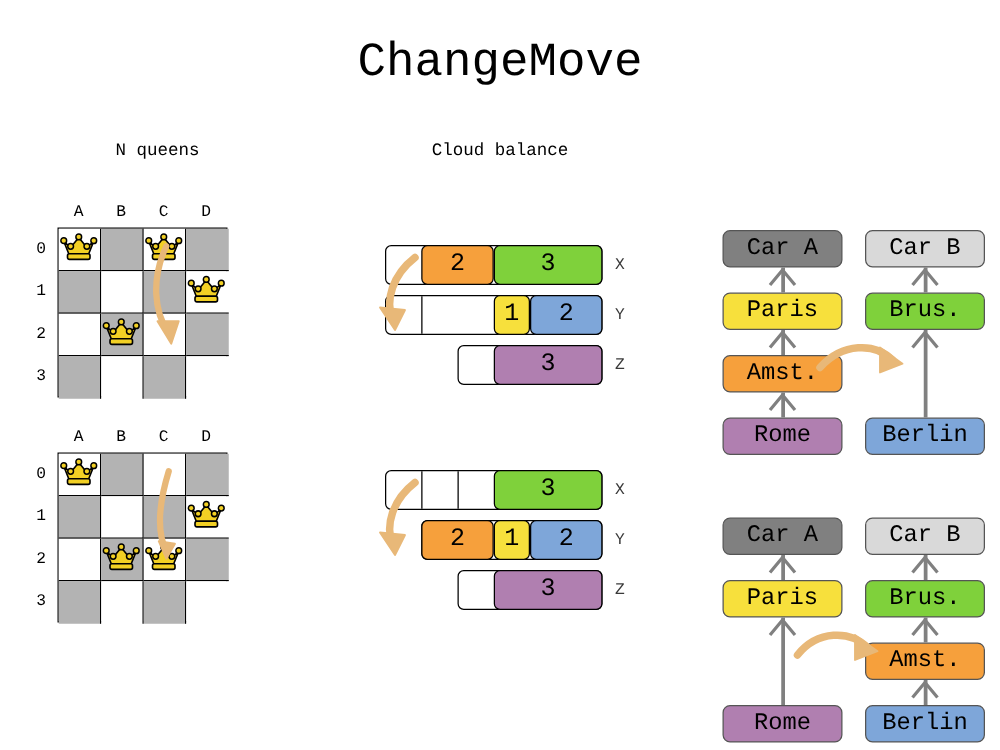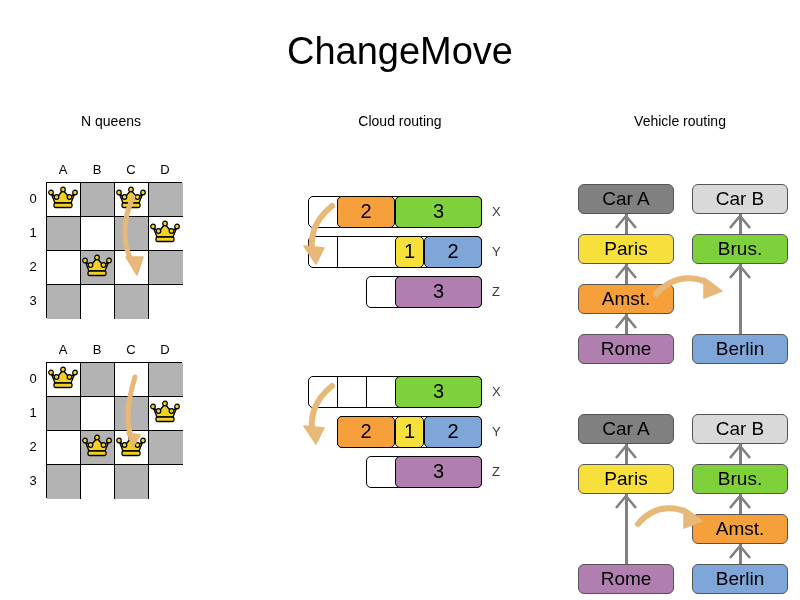--- a/index.html
+++ b/index.html
@@ -3,39 +3,39 @@
 <meta charset="utf-8">
 <style>
   html, body {
     margin: 0; padding: 0;
     width: 800px; height: 600px;
     background: #ffffff;
     font-family: "Liberation Sans", sans-serif;
     color: #000000;
     overflow: hidden;
   }
-  #stage { position: relative; width: 800px; height: 600px; }
+  #stage { position: relative; width: 800px; height: 600px; font-family: Liberation Mono, monospace; }
 
   
   #title {
     position: absolute; left: 0; top: 30px; width: 800px;
     text-align: center;
     font-size: 38px; font-weight: normal; letter-spacing: 0px;
     line-height: 42px;
   }
   #subtitle {
     position: absolute; left: 0; top: 72px; width: 800px;
     text-align: center; font-size: 14px; line-height: 16px;
   }
 
   
   .col-head {
     position: absolute; text-align: center; font-size: 14px; line-height: 18px;
   }
-  #head-nqueens { left: 11px;   top: 112px; width: 200px; }
+  #head-nqueens { left: 0px;   top: 112px; width: 200px; padding-left: 26px; }
   #head-cloud   { left: 300px; top: 112px; width: 200px; }
   #head-vrp     { left: 580px; top: 112px; width: 200px; }
 
   
   .board-wrap { position: absolute; }
   .board {
     position: absolute; left: 28px; top: 22px;
     width: 136px; height: 136px;
     border: 1.5px solid #000;
     box-sizing: border-box;
@@ -92,23 +92,22 @@
   svg { display: block; overflow: visible; }
 </style>
 </head>
 <body>
 
 <div id="stage">
 
   <div id="title">ChangeMove</div>
 
   <div class="col-head" id="head-nqueens">N queens</div>
-  <div class="col-head" id="head-cloud">Cloud routing</div>
+  <div class="col-head" id="head-cloud">Cloud balance</div>
   <div class="col-head" id="head-vrp">
-    <div>Vehicle routing</div>
   </div>
 
   <div class="board-wrap" id="board-before" style="left:18px; top:160px; width:190px; height:180px;">
       <div class="file-lbl" style="left:28px;">A</div>
       <div class="file-lbl" style="left:62px;">B</div>
       <div class="file-lbl" style="left:96px;">C</div>
       <div class="file-lbl" style="left:130px;">D</div>
       <div class="rank-lbl" style="top:31px;">0</div>
       <div class="rank-lbl" style="top:65px;">1</div>
       <div class="rank-lbl" style="top:99px;">2</div>

